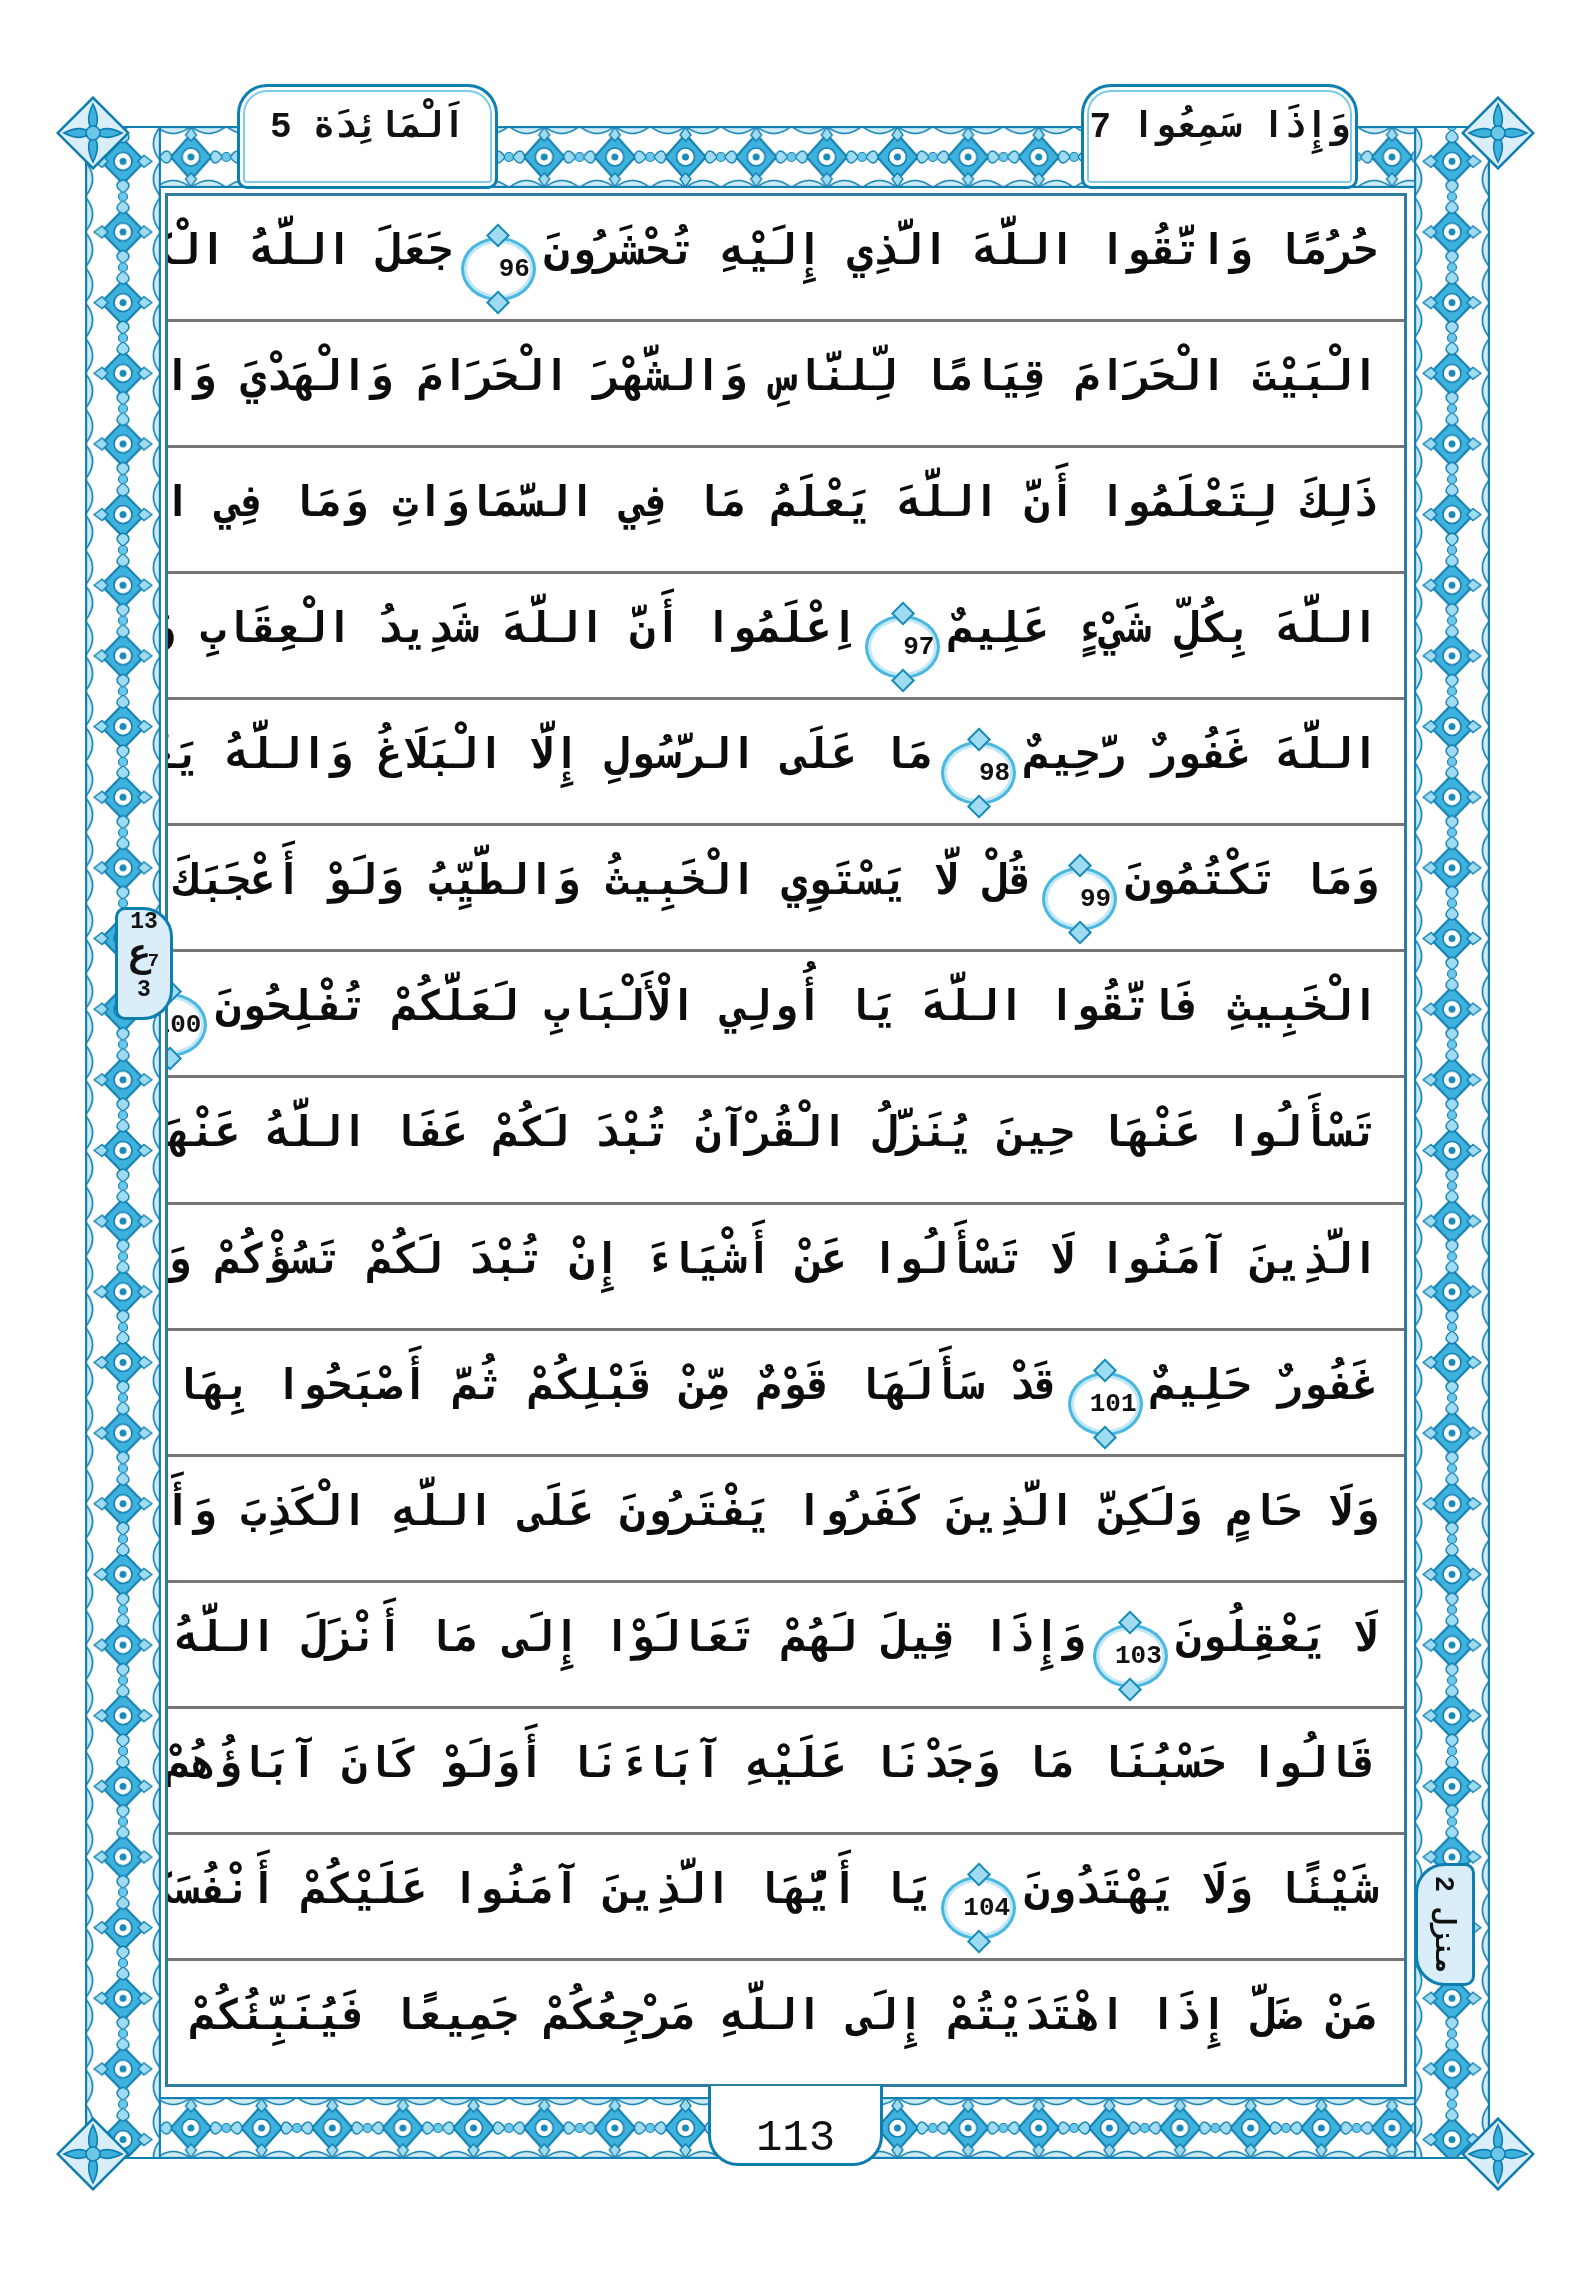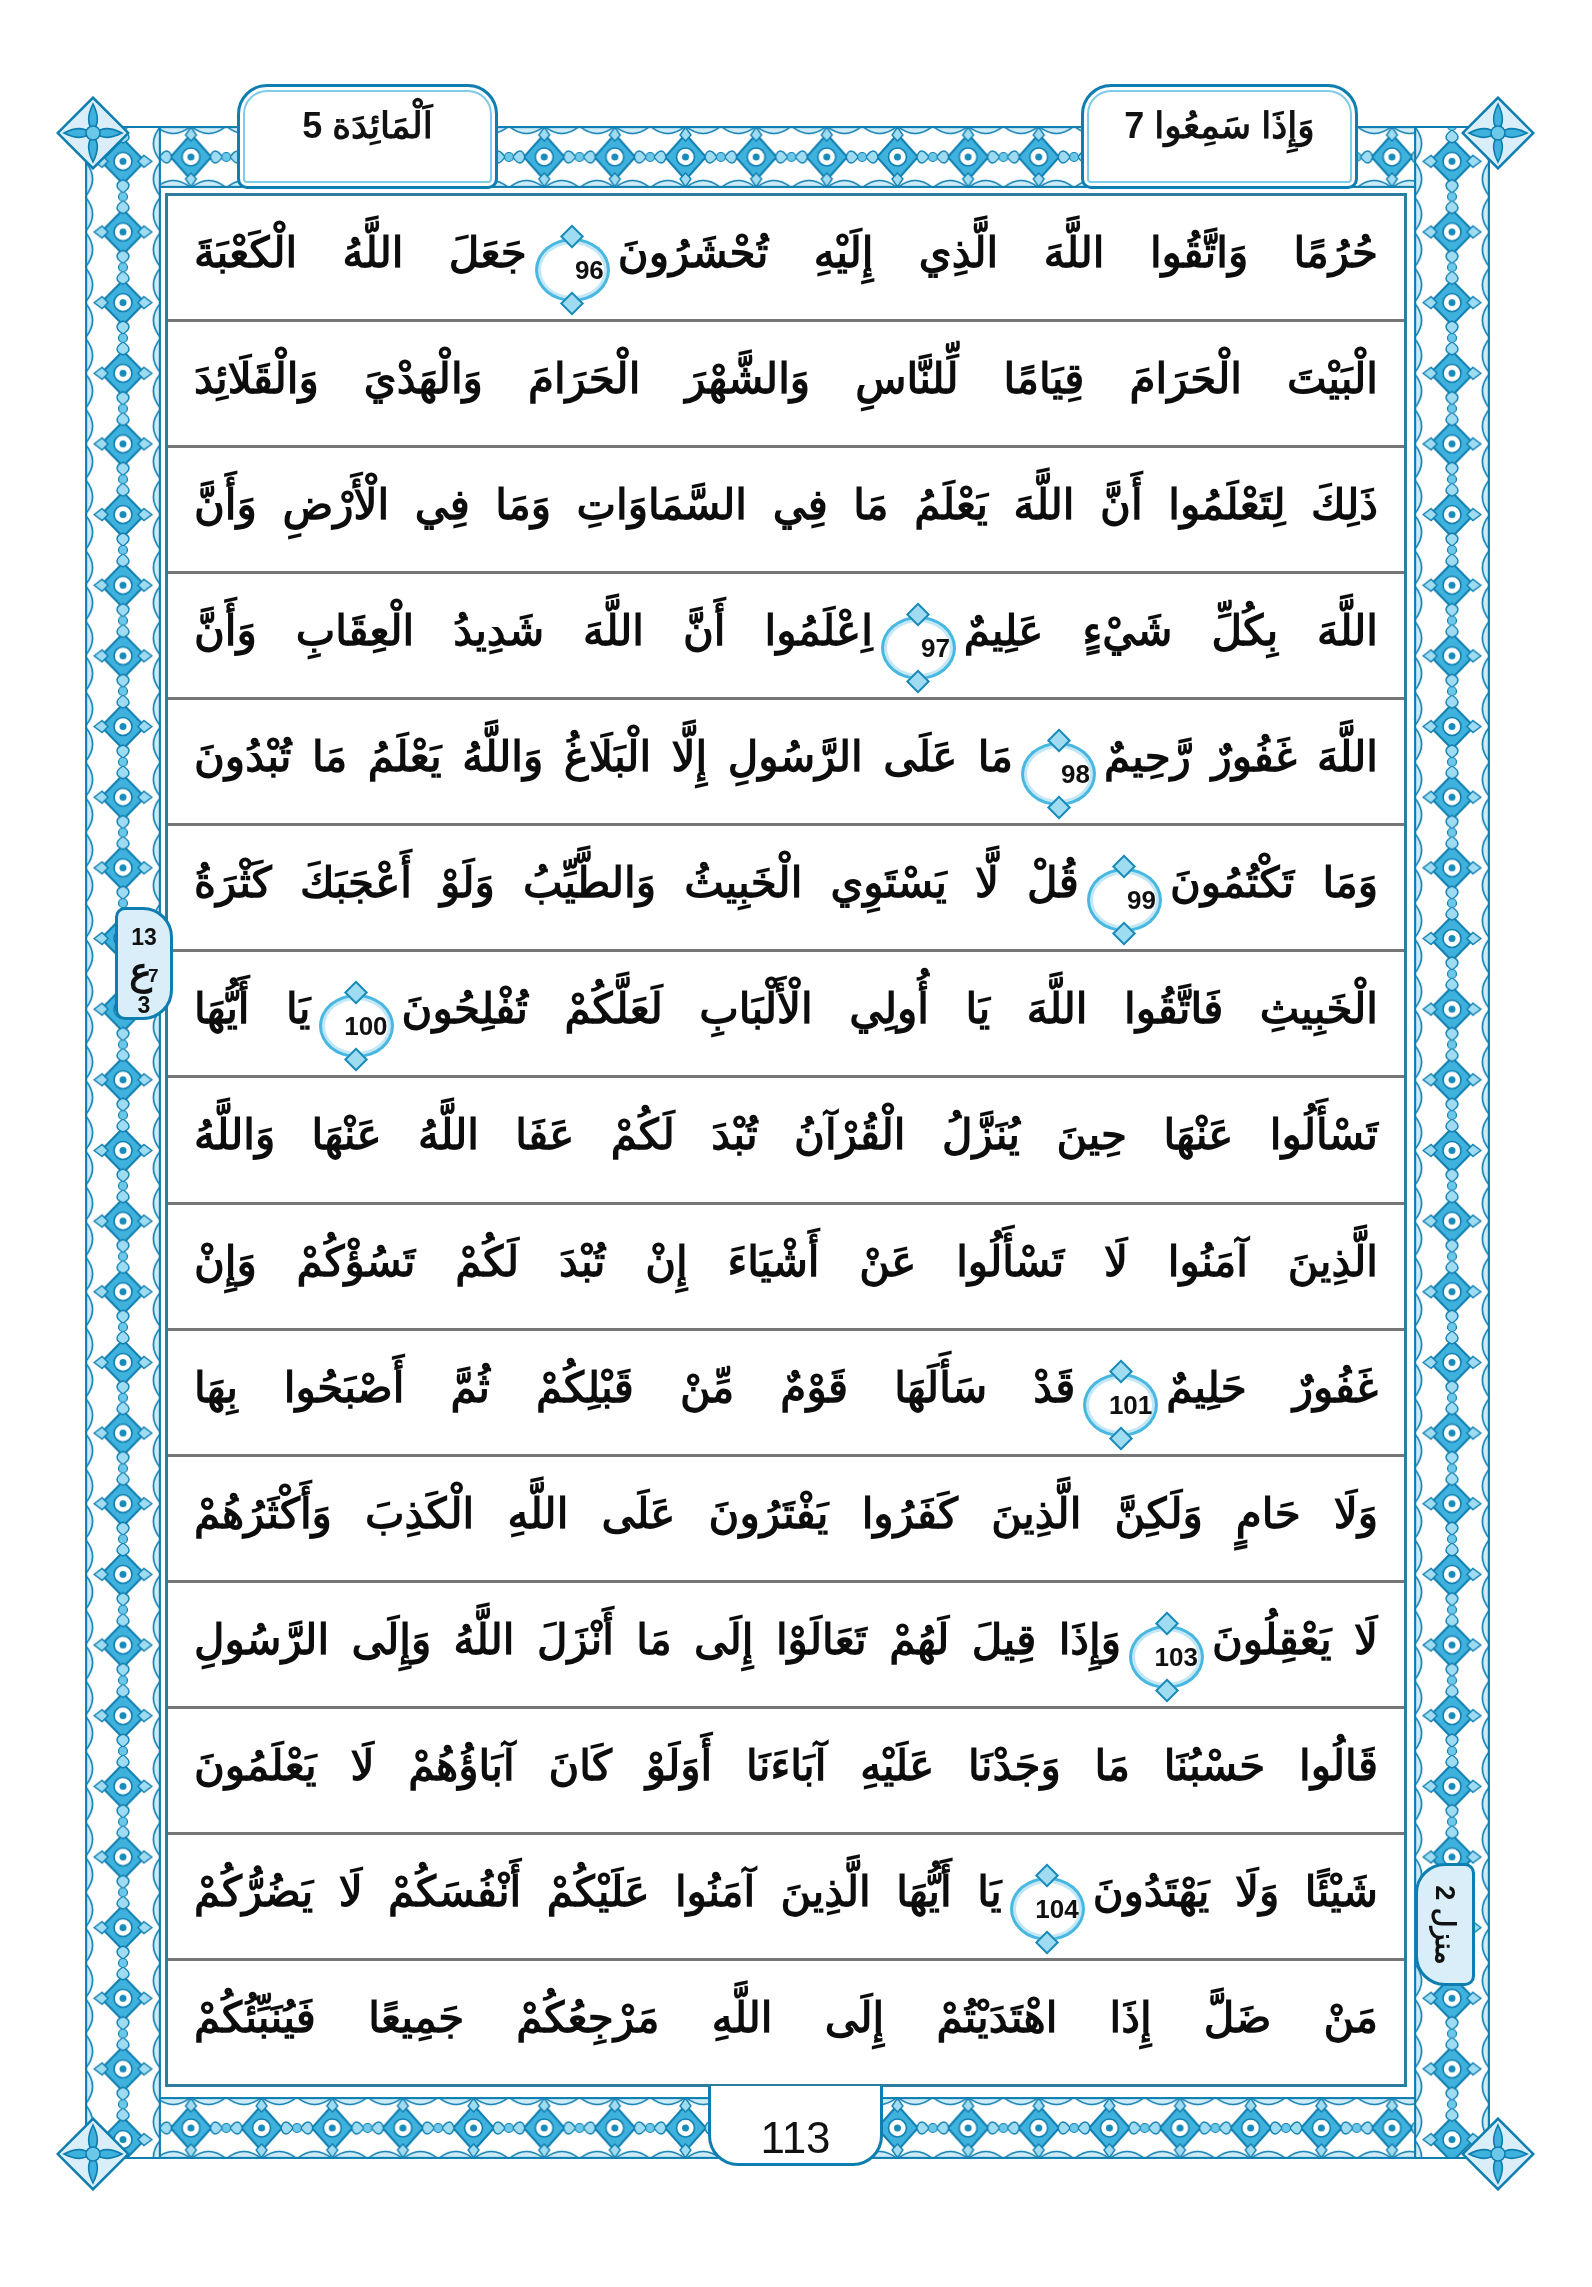--- a/index.html
+++ b/index.html
@@ -1,19 +1,19 @@
 <!DOCTYPE html>
 <html><head>
 <meta charset="utf-8">
 <style>
   html,body{margin:0;padding:0;background:#e8e8e8;}
   .page{
     position:relative;width:1592px;height:2288px;background:#ffffff;
     margin:0 auto;overflow:hidden;
-    font-family:Liberation Sans, sans-serif;
+    font-family:Liberation Mono, monospace;
   }
   svg{display:block;}
   .strip{position:absolute;}
   .corner{position:absolute;width:74px;height:74px;}
 
   
   .tab{
     position:absolute;top:84px;height:105px;background:#ffffff;
     border:3px solid #0e7eb0;border-radius:30px 30px 10px 10px;
     box-shadow:inset 0 0 0 3px #ffffff, inset 0 0 0 5px #7fcbe8;
@@ -53,21 +53,21 @@
     transform:translateX(-50%) rotate(45deg);
   }
   .vm::before{top:-16px;}
   .vm::after{bottom:-16px;}
 
   
   .ruku{
     position:absolute;left:115px;top:907px;width:58px;height:113px;
     background:#d9eef9;border:3px solid #0e7eb0;
     border-radius:10px 30px 30px 10px;box-sizing:border-box;z-index:6;
-    display:flex;flex-direction:column;align-items:center;justify-content:flex-end;
+    display:flex;flex-direction:column;align-items:center;justify-content:flex-start;
     color:#111;font-weight:bold;
   }
   .ruku .num{font-size:23px;line-height:24px;}
   .ruku .ain{font-size:38px;line-height:34px;display:flex;align-items:center;direction:ltr;}
   .ruku .inner{font-size:19px;margin-left:-4px;margin-top:10px;}
 
   .manzil{
     position:absolute;left:1415px;top:1863px;width:60px;height:123px;
     background:#d9eef9;border:3px solid #0e7eb0;
     border-radius:30px 10px 10px 30px;box-sizing:border-box;z-index:6;

